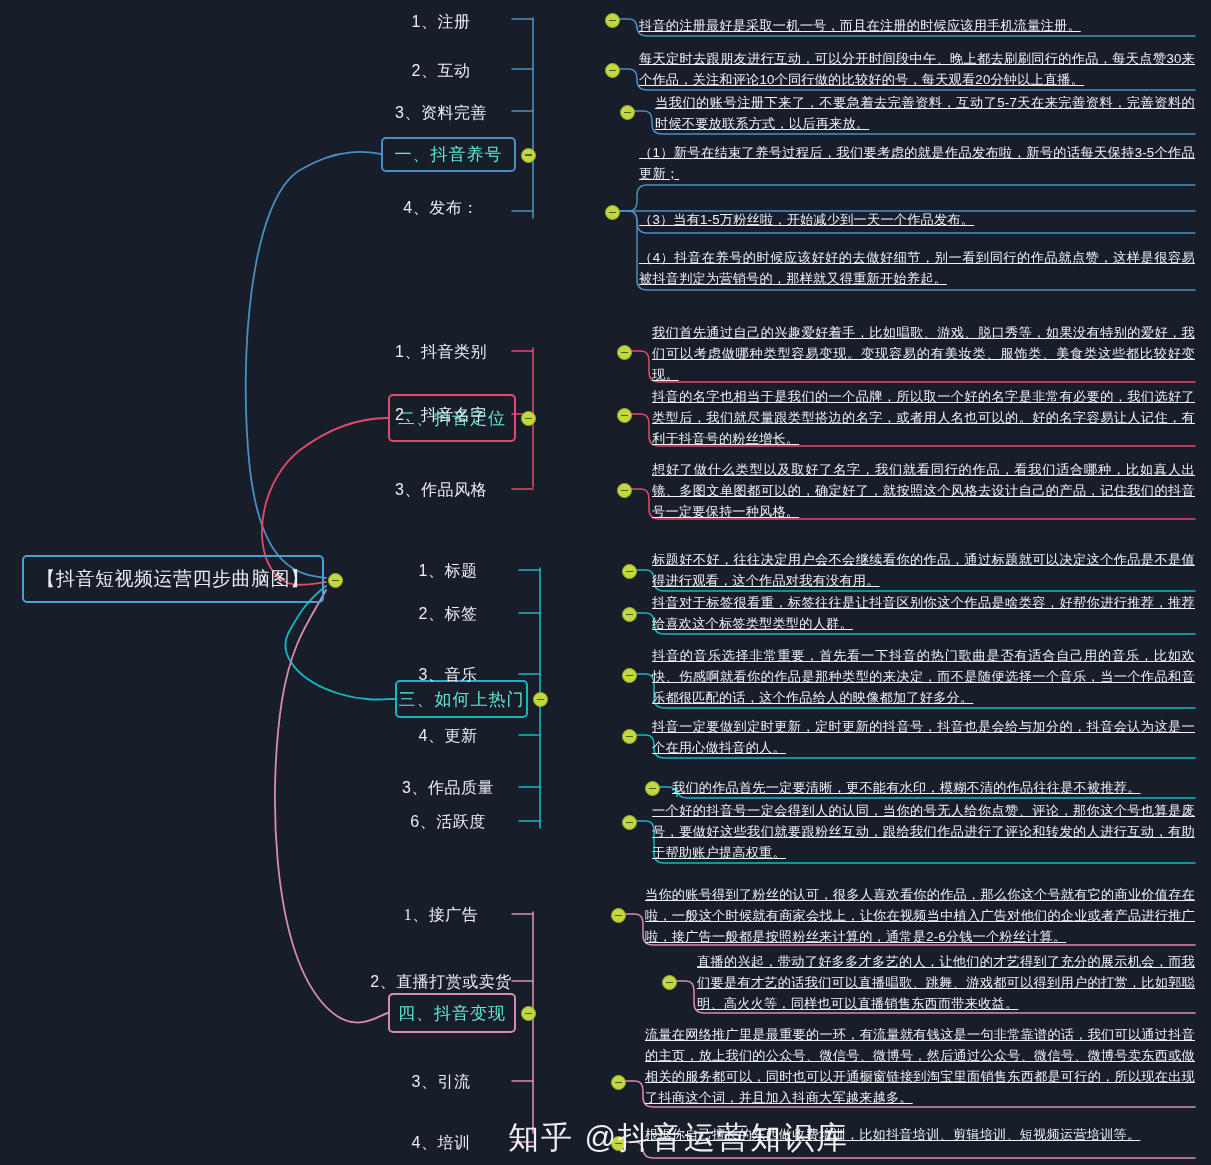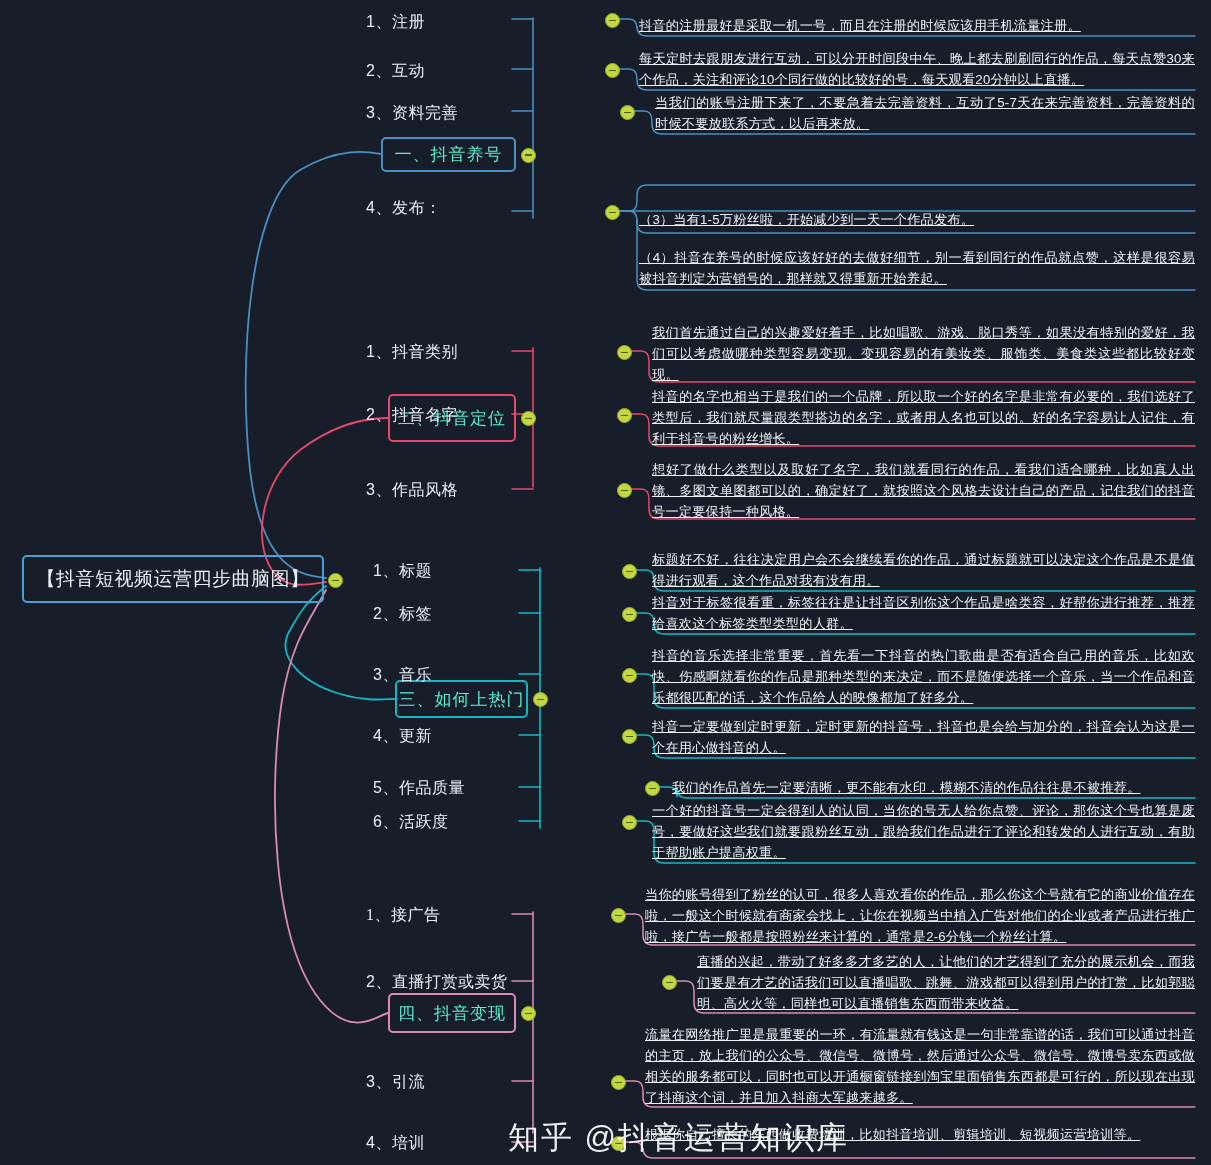--- a/index.html
+++ b/index.html
@@ -25,21 +25,21 @@
   
   .branch{
     position:absolute;box-sizing:border-box;border-width:2px;border-style:solid;
     border-radius:5px;display:flex;align-items:center;justify-content:center;
     color:#5eead4;font-size:17px;letter-spacing:1px;white-space:nowrap;
   }
 
   
   .sub{
     position:absolute;color:#e9edf4;font-size:16px;letter-spacing:.5px;
-    white-space:nowrap;text-align:left;
+    white-space:nowrap;text-align:center;
   }
 
   
   .leaf{
     position:absolute;color:#eef1f6;font-size:13.2px;line-height:21px;
     letter-spacing:.2px;text-align:justify;text-decoration:underline;
   }
 
   
   .dot{
@@ -118,20 +118,21 @@
     <div class="dot" style="left: 605px; top: 13px;"></div>
     <div class="leaf" style="left: 639px; top: 15px; width: 556px;">抖音的注册最好是采取一机一号，而且在注册的时候应该用手机流量注册。</div>
     <div class="sub" style="left: 366px; top: 61px; width: 150px;">2、互动</div>
     <div class="dot" style="left: 605px; top: 63px;"></div>
     <div class="leaf" style="left: 639px; top: 48px; width: 556px;">每天定时去跟朋友进行互动，可以分开时间段中午、晚上都去刷刷同行的作品，每天点赞30来个作品，关注和评论10个同行做的比较好的号，每天观看20分钟以上直播。</div>
     <div class="sub" style="left: 366px; top: 103px; width: 150px;">3、资料完善</div>
     <div class="dot" style="left: 620px; top: 105px;"></div>
     <div class="leaf" style="left: 655px; top: 92px; width: 540px;">当我们的账号注册下来了，不要急着去完善资料，互动了5-7天在来完善资料，完善资料的时候不要放联系方式，以后再来放。</div>
     <div class="sub" style="left: 366px; top: 198px; width: 150px;">4、发布：</div>
     <div class="dot" style="left: 605px; top: 205px;"></div>
+    <div class="leaf" style="left: 639px; top: 142px; width: 556px;">（1）新号在结束了养号过程后，我们要考虑的就是作品发布啦，新号的话每天保持3-5个作品更新；</div>
     <div class="leaf" style="left: 639px; top: 209px; width: 556px;">（3）当有1-5万粉丝啦，开始减少到一天一个作品发布。</div>
     <div class="leaf" style="left: 639px; top: 247px; width: 556px;">（4）抖音在养号的时候应该好好的去做好细节，别一看到同行的作品就点赞，这样是很容易被抖音判定为营销号的，那样就又得重新开始养起。</div>
     <div class="branch" style="left: 388px; top: 394px; width: 128px; height: 48px; border-color: rgb(226, 73, 107);">二、抖音定位</div>
     <div class="dot" style="left: 521px; top: 411px;"></div>
     <div class="sub" style="left: 366px; top: 342px; width: 150px;">1、抖音类别</div>
     <div class="dot" style="left: 617px; top: 345px;"></div>
     <div class="leaf" style="left: 652px; top: 322px; width: 543px;">我们首先通过自己的兴趣爱好着手，比如唱歌、游戏、脱口秀等，如果没有特别的爱好，我们可以考虑做哪种类型容易变现。变现容易的有美妆类、服饰类、美食类这些都比较好变现。</div>
     <div class="sub" style="left: 366px; top: 405px; width: 150px;">2、抖音名字</div>
     <div class="dot" style="left: 617px; top: 408px;"></div>
     <div class="leaf" style="left: 652px; top: 386px; width: 543px;">抖音的名字也相当于是我们的一个品牌，所以取一个好的名字是非常有必要的，我们选好了类型后，我们就尽量跟类型搭边的名字，或者用人名也可以的。好的名字容易让人记住，有利于抖音号的粉丝增长。</div>
@@ -145,21 +146,21 @@
     <div class="leaf" style="left: 652px; top: 549px; width: 543px;">标题好不好，往往决定用户会不会继续看你的作品，通过标题就可以决定这个作品是不是值得进行观看，这个作品对我有没有用。</div>
     <div class="sub" style="left: 373px; top: 604px; width: 150px;">2、标签</div>
     <div class="dot" style="left: 622px; top: 607px;"></div>
     <div class="leaf" style="left: 652px; top: 592px; width: 543px;">抖音对于标签很看重，标签往往是让抖音区别你这个作品是啥类容，好帮你进行推荐，推荐给喜欢这个标签类型类型的人群。</div>
     <div class="sub" style="left: 373px; top: 665px; width: 150px;">3、音乐</div>
     <div class="dot" style="left: 622px; top: 668px;"></div>
     <div class="leaf" style="left: 652px; top: 645px; width: 543px;">抖音的音乐选择非常重要，首先看一下抖音的热门歌曲是否有适合自己用的音乐，比如欢快、伤感啊就看你的作品是那种类型的来决定，而不是随便选择一个音乐，当一个作品和音乐都很匹配的话，这个作品给人的映像都加了好多分。</div>
     <div class="sub" style="left: 373px; top: 726px; width: 150px;">4、更新</div>
     <div class="dot" style="left: 622px; top: 729px;"></div>
     <div class="leaf" style="left: 652px; top: 716px; width: 543px;">抖音一定要做到定时更新，定时更新的抖音号，抖音也是会给与加分的，抖音会认为这是一个在用心做抖音的人。</div>
-    <div class="sub" style="left: 373px; top: 778px; width: 150px;">5、作品质量</div>
+    <div class="sub" style="left: 373px; top: 778px; width: 150px;">3、作品质量</div>
     <div class="dot" style="left: 645px; top: 781px;"></div>
     <div class="leaf" style="left: 672px; top: 777px; width: 523px;">我们的作品首先一定要清晰，更不能有水印，模糊不清的作品往往是不被推荐。</div>
     <div class="sub" style="left: 373px; top: 812px; width: 150px;">6、活跃度</div>
     <div class="dot" style="left: 622px; top: 815px;"></div>
     <div class="leaf" style="left: 652px; top: 800px; width: 543px;">一个好的抖音号一定会得到人的认同，当你的号无人给你点赞、评论，那你这个号也算是废号，要做好这些我们就要跟粉丝互动，跟给我们作品进行了评论和转发的人进行互动，有助于帮助账户提高权重。</div>
     <div class="branch" style="left: 388px; top: 993px; width: 128px; height: 40px; border-color: rgb(217, 139, 180);">四、抖音变现</div>
     <div class="dot" style="left: 521px; top: 1006px;"></div>
     <div class="sub" style="left: 366px; top: 905px; width: 150px; font-family: Liberation Serif, serif;">1、接广告</div>
     <div class="dot" style="left: 611px; top: 908px;"></div>
     <div class="leaf" style="left: 645px; top: 884px; width: 550px;">当你的账号得到了粉丝的认可，很多人喜欢看你的作品，那么你这个号就有它的商业价值存在啦，一般这个时候就有商家会找上，让你在视频当中植入广告对他们的企业或者产品进行推广啦，接广告一般都是按照粉丝来计算的，通常是2-6分钱一个粉丝计算。</div>

